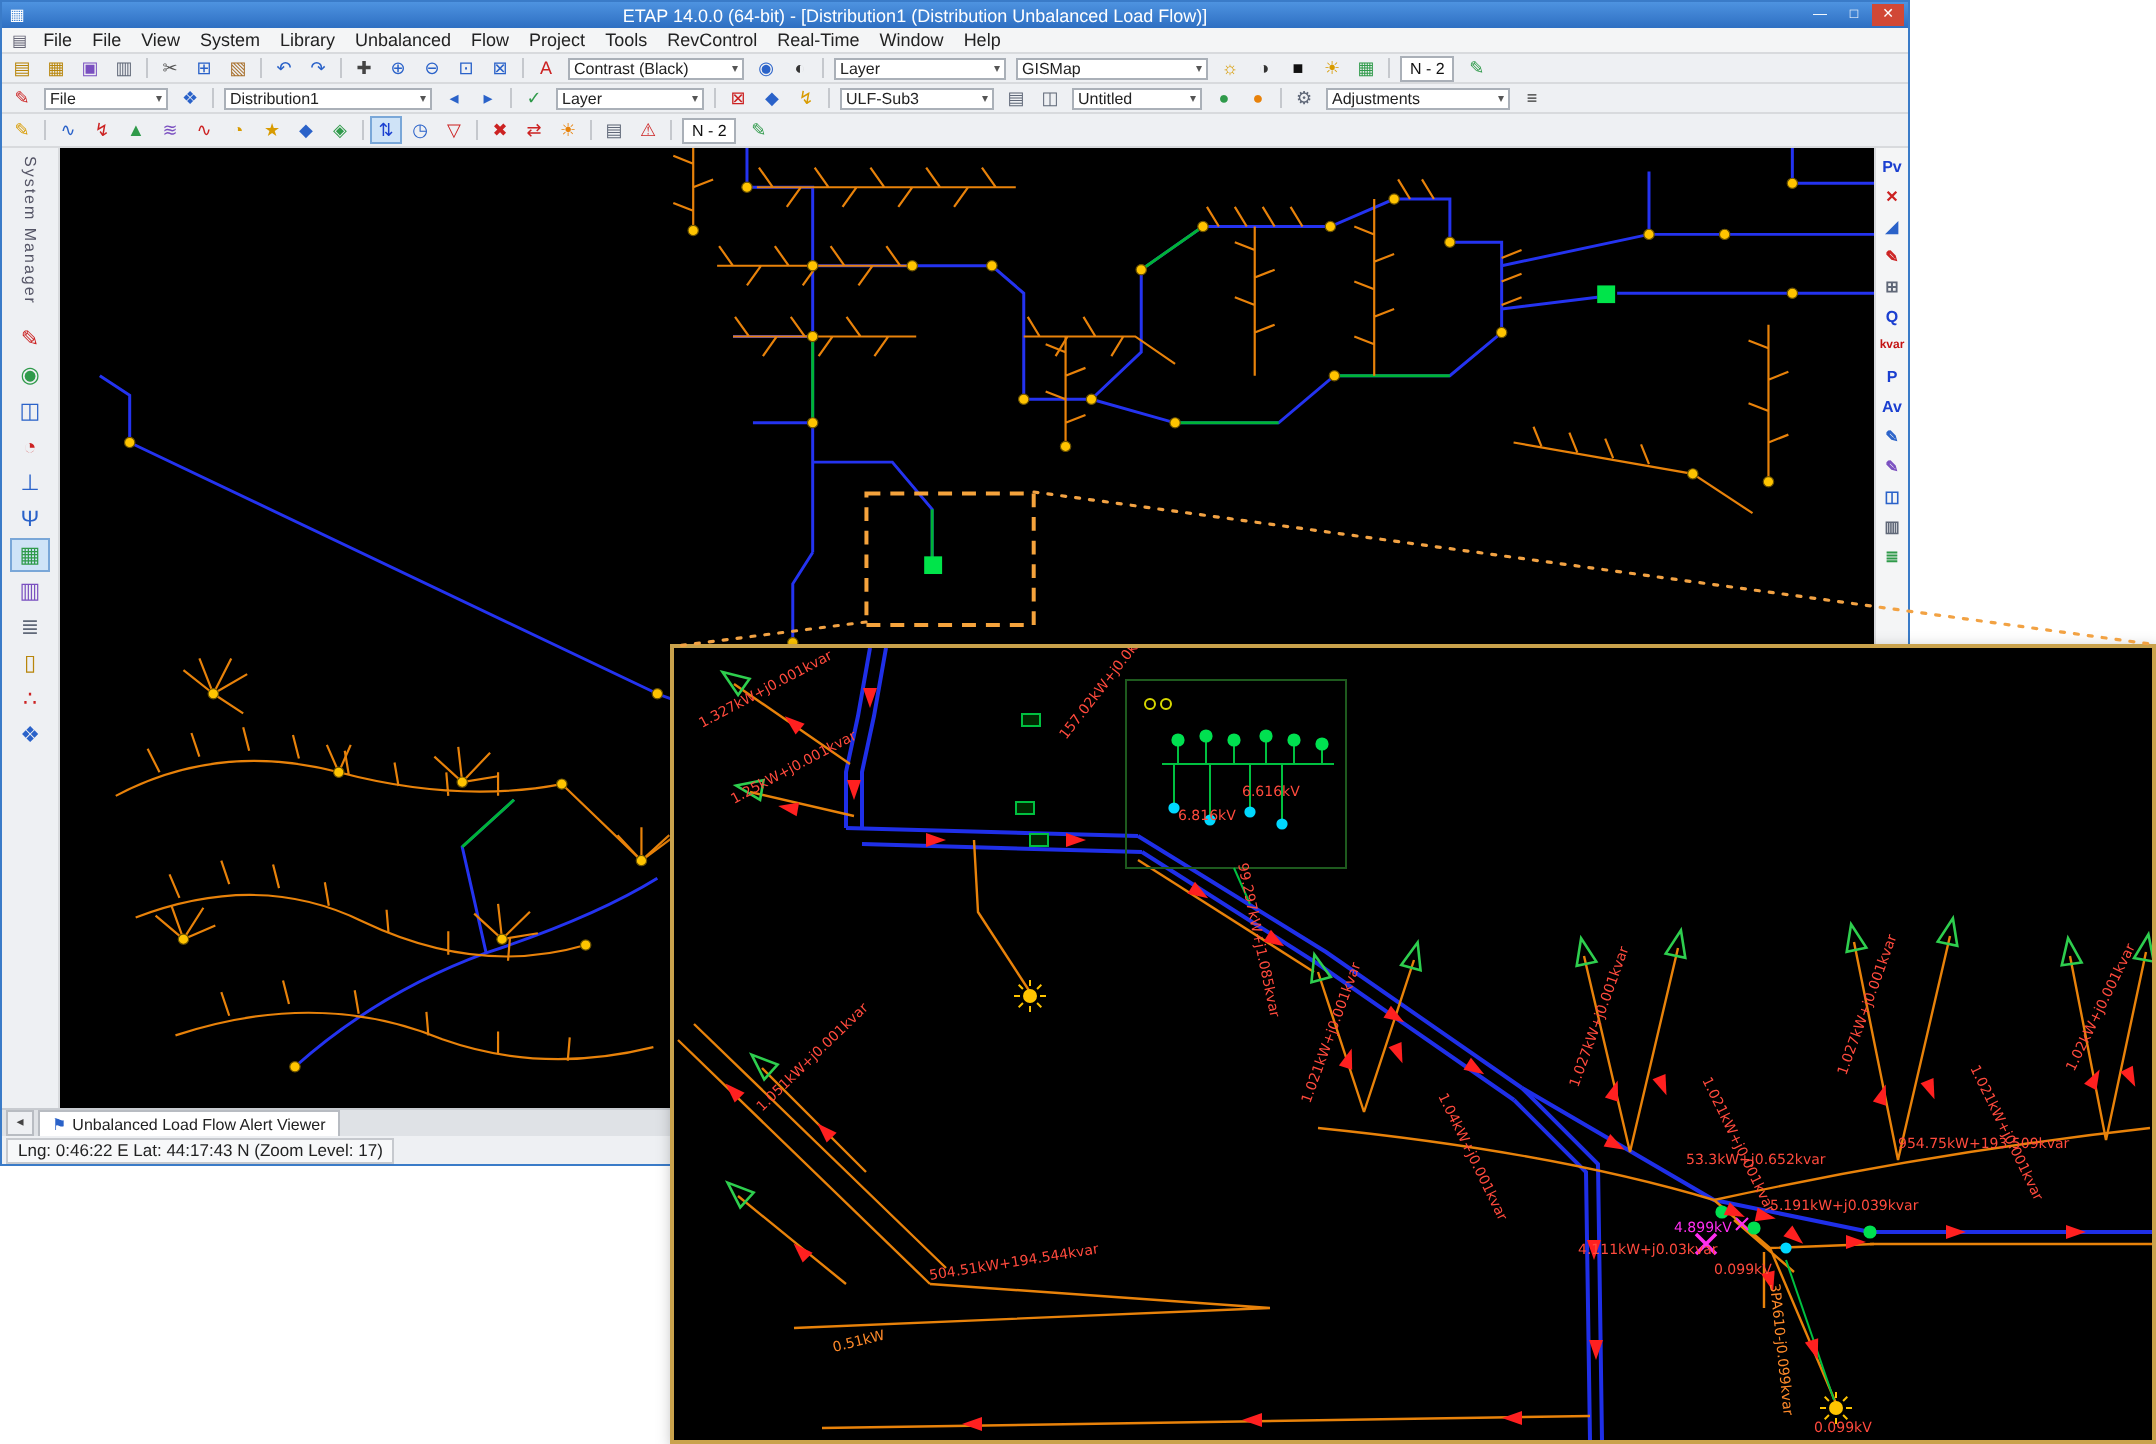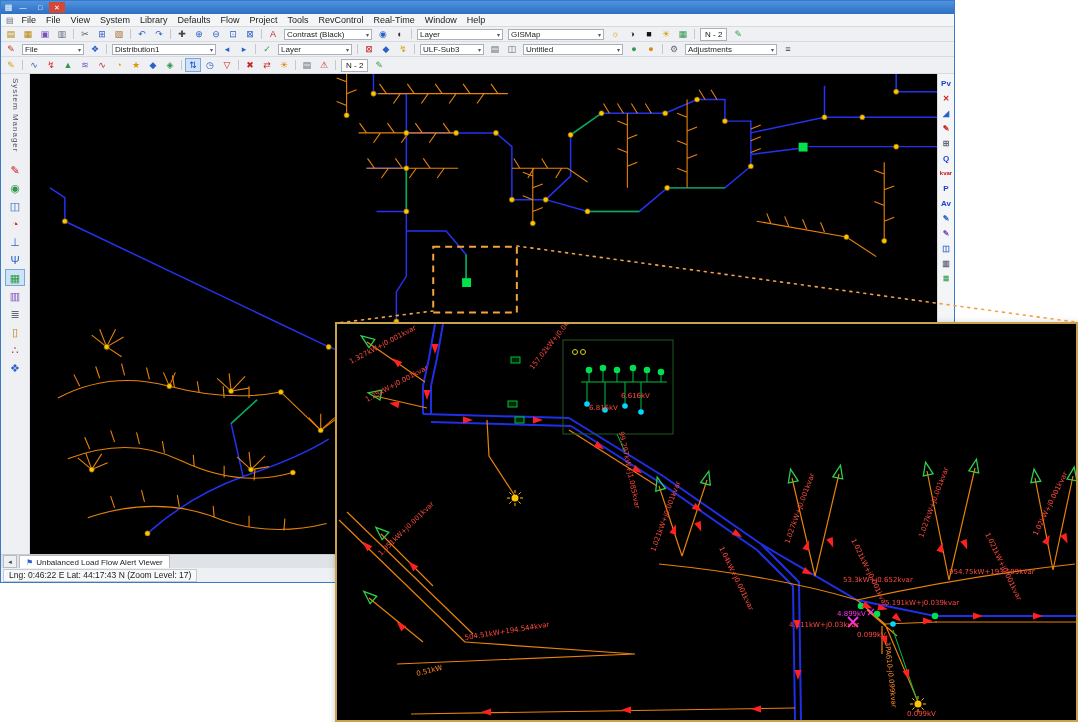--- a/index.html
+++ b/index.html
@@ -66,33 +66,34 @@
 </style>
 </head>
 <body>
 
 <div class="stage">
 
   <div class="etap">
 
     <div class="titlebar">
       <span class="title-icon">▦</span>
+      <span class="title-text">ETAP 14.0.0 (64-bit) - [Distribution1 (Distribution Unbalanced Load Flow)]</span>
       <span class="win-btn">—</span>
       <span class="win-btn">□</span>
       <span class="win-btn close">✕</span>
     </div>
 
     <div class="menubar" id="menu-items">
       <span class="menu-doc-icon">▤</span>
     <span class="menu-item">File</span>
         <span class="menu-item">File</span>
         <span class="menu-item">View</span>
         <span class="menu-item">System</span>
         <span class="menu-item">Library</span>
-        <span class="menu-item">Defaults</span>
+        <span class="menu-item">Unbalanced</span>
         <span class="menu-item">Flow</span>
         <span class="menu-item">Project</span>
         <span class="menu-item">Tools</span>
         <span class="menu-item">RevControl</span>
         <span class="menu-item">Real-Time</span>
         <span class="menu-item">Window</span>
         <span class="menu-item">Help</span>
       </div>
 
     <div class="toolbar tb-r1" id="tb1">
@@ -157,27 +158,27 @@
         <span class="tb-icon" style="color: rgb(47, 154, 74);">✓</span>
         <div class="dd" style="width: 74px;">
           <span class="dd-label">Layer</span>
           <span class="dd-arrow">▾</span>
         </div>
         <span class="tb-sep"></span>
         <span class="tb-icon" style="color: rgb(204, 34, 34);">⊠</span>
         <span class="tb-icon" style="color: rgb(42, 98, 201);">◆</span>
         <span class="tb-icon" style="color: rgb(216, 155, 0);">↯</span>
         <span class="tb-sep"></span>
-        <div class="dd" style="width: 64px;">
+        <div class="dd" style="width: 77px;">
           <span class="dd-label">ULF-Sub3</span>
           <span class="dd-arrow">▾</span>
         </div>
         <span class="tb-icon" style="color: rgb(96, 104, 120);">▤</span>
         <span class="tb-icon" style="color: rgb(96, 104, 120);">◫</span>
-        <div class="dd" style="width: 100px;">
+        <div class="dd" style="width: 65px;">
           <span class="dd-label">Untitled</span>
           <span class="dd-arrow">▾</span>
         </div>
         <span class="tb-icon" style="color: rgb(47, 154, 74);">●</span>
         <span class="tb-icon" style="color: rgb(232, 130, 10);">●</span>
         <span class="tb-sep"></span>
         <span class="tb-icon" style="color: rgb(96, 104, 120);">⚙</span>
         <div class="dd" style="width: 92px;">
           <span class="dd-label">Adjustments</span>
           <span class="dd-arrow">▾</span>

